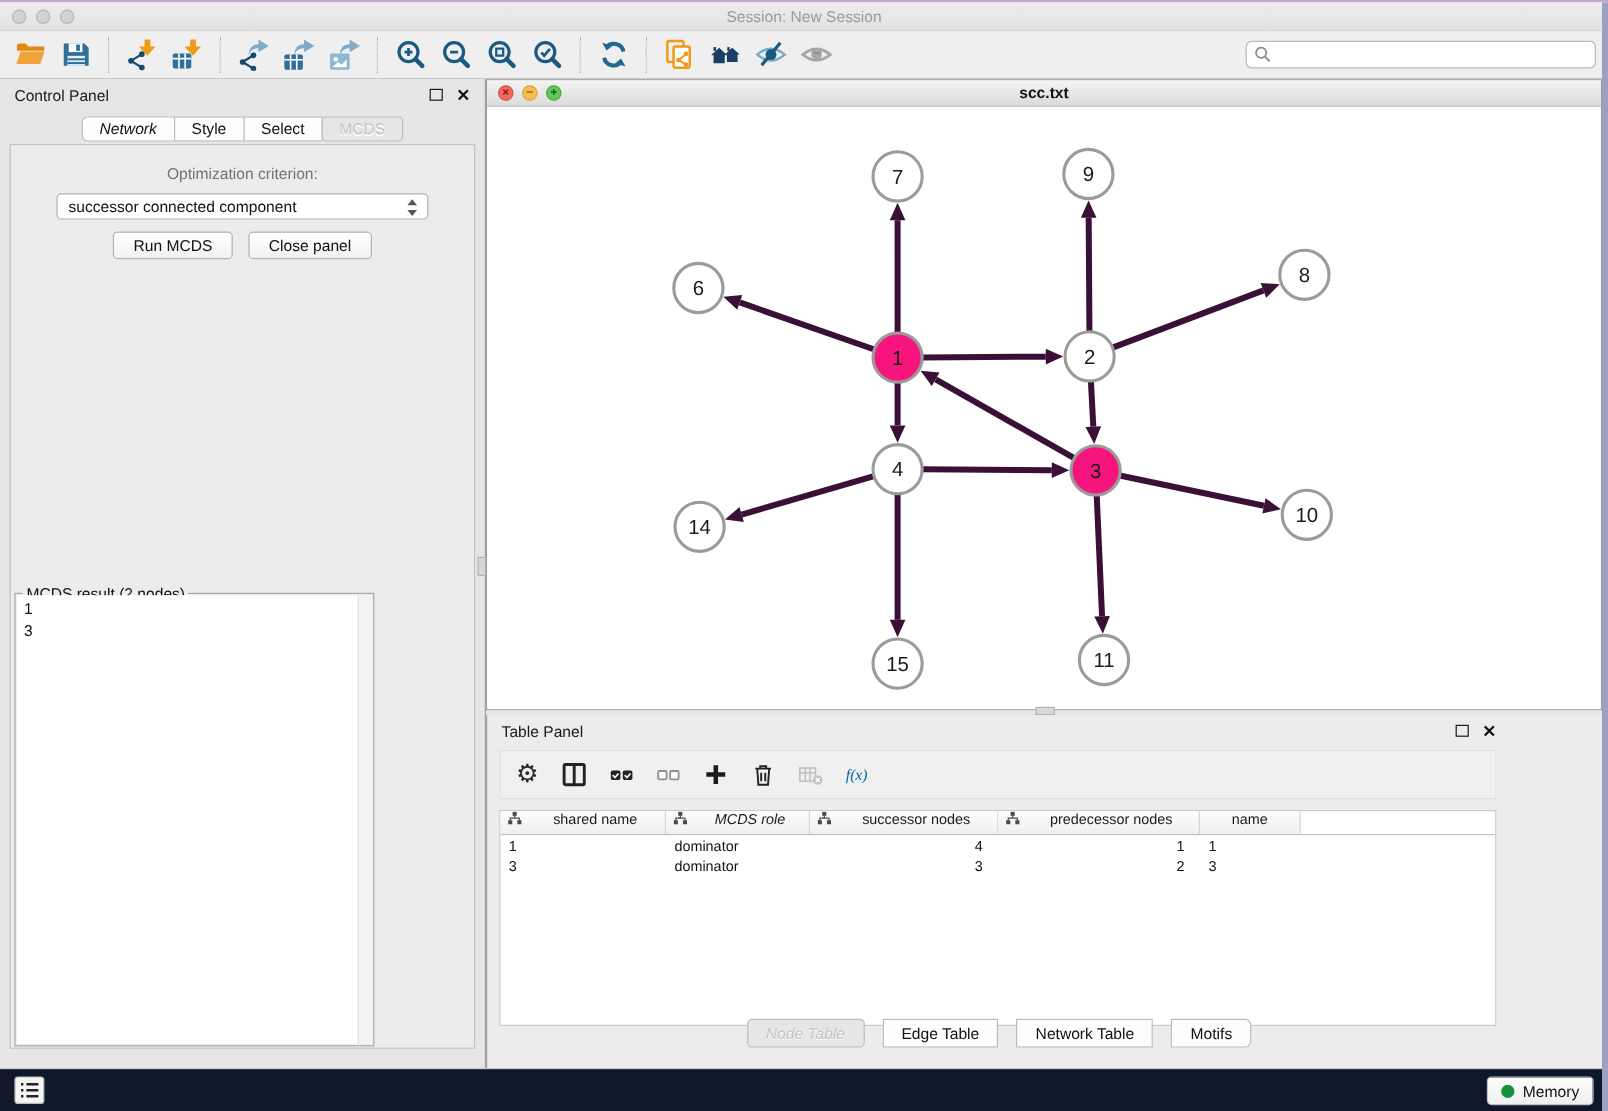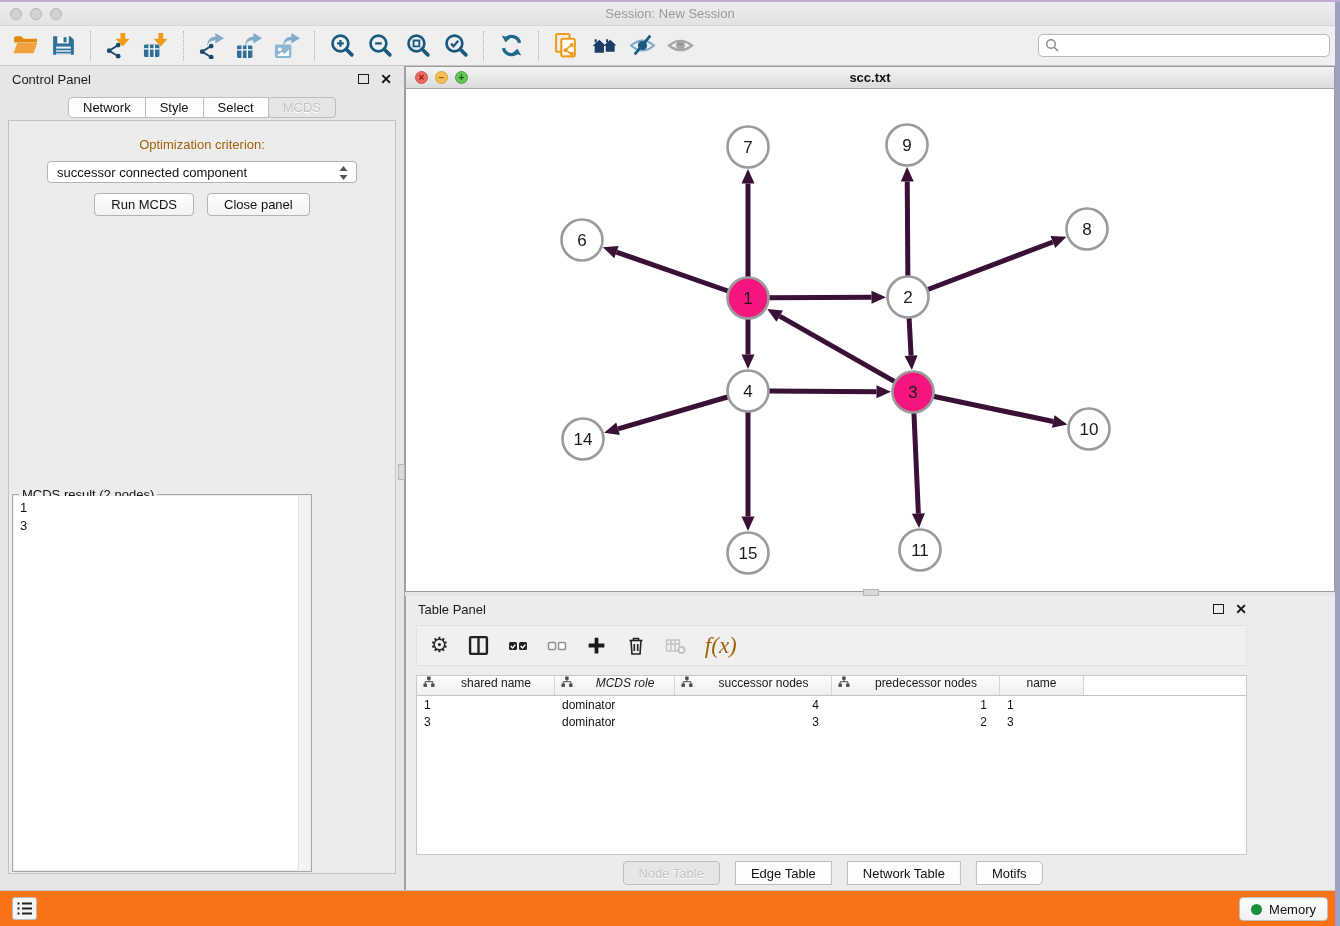--- a/index.html
+++ b/index.html
@@ -29,26 +29,26 @@
 
   
   .control-panel { position:absolute; left:0; top:66px; width:405px; height:824px; background:#E6E6E6; border-right:1px solid #A2A2A2; }
   .panel-header { height:26px; display:flex; align-items:center; padding:0 12px; font-size:13px; color:#1A1A1A; }
   .win-btns { margin-left:auto; display:flex; align-items:center; gap:11px; }
   .float-btn { width:11px; height:10px; border:1.6px solid #1A1A1A; background:transparent; }
   .close-btn { font-size:14px; font-weight:bold; color:#111; line-height:1; }
 
   .cp-tabs { position:absolute; left:50%; transform:translateX(-50%); top:31px; display:flex; height:21px; }
   .seg { font-size:13px; padding:2px 14px; background:#FDFDFD; border:1px solid #BDBDBD; margin-left:-1px; color:#111; display:flex; align-items:center; white-space:nowrap; }
-  .seg:first-child { border-radius:5px 0 0 5px; margin-left:0; }
+  .seg:first-child { border-radius:5px 0 0 5px; margin-left:0;font-style:italic; }
   .seg:last-child { border-radius:0 5px 5px 0; }
   .seg.disabled { background:#E6E6E6; color:#C4C4C4; text-shadow:0 1px 0 #fff; border-radius:4px; }
 
   .cp-content { position:absolute; left:8px; right:8px; top:54px; bottom:16px; background:#ECECEC; border:1px solid #C2C2C2; }
-  .opt-label { margin-top:16px; text-align:center; font-size:13px; color:#a16207; }
+  .opt-label { margin-top:16px; text-align:center; font-size:13px; color:#737373; }
   .select-box { position:relative; margin:9px auto 0; width:310px; height:22px; background:#fff; border:1px solid #B3B3B3; border-radius:4px; font-size:13px; display:flex; align-items:center; padding:0 24px 0 9px; color:#111; }
   .spinner { position:absolute; right:7px; top:3px; }
   .btn-row { margin-top:10px; display:flex; justify-content:center; gap:13px; }
   .push-btn { height:23px; padding:0 16px; font-size:13px; color:#111; background:linear-gradient(#FFFFFF,#F2F2F2); border:1px solid #B3B3B3; border-radius:4px; display:flex; align-items:center; }
 
   .result-box { position:absolute; left:3px; width:300px; top:373px; height:378px; border:1px solid #A8A8A8; }
   .result-legend { position:absolute; left:6px; top:-8px; background:#ECECEC; padding:0 3px; font-size:13px; color:#111; }
   .result-inner { position:absolute; inset:1px; background:#fff; font-size:13px; line-height:18px; color:#111; padding:3px 6px; white-space:pre; overflow:hidden; }
   .result-scroll { position:absolute; right:1px; top:1px; bottom:1px; width:12px; background:#F3F3F3; border-left:1px solid #E2E2E2; }
 
@@ -66,35 +66,35 @@
   .nw-canvas svg { position:absolute; inset:0; }
 
   .hsplit { position:absolute; left:405px; top:592px; width:930px; height:4px; background:#E6E6E6; }
   .hsplit-knob { position:absolute; left:458px; top:-3px; width:16px; height:7px; background:#D8D8D8; border:1px solid #B5B5B5; }
 
   
   .table-panel { position:absolute; left:405px; top:596px; width:854px; height:294px; background:#ECECEC; border-left:1px solid #A2A2A2; }
   .tp-toolbar { position:absolute; left:10px; right:12px; top:29px; height:41px; background:#F0F0F0; border:1px solid #E2E2E2; display:flex; align-items:center; gap:19px; padding:0 13px; }
   .tp-tool { display:flex; align-items:center; justify-content:center; }
   .gear-char { font-size:21px; color:#2A2A2A; line-height:1; font-family:"DejaVu Sans",sans-serif; }
-  .fx-text { font-family:"Liberation Serif",serif; font-style:italic; font-size:23px; color:#a16207; }
+  .fx-text { font-family:"Liberation Serif",serif; font-style:italic; font-size:13px; color:#0369a1; }
 
   .tp-table { position:absolute; left:10px; right:12px; top:79px; bottom:35px; background:#fff; border:1px solid #C9C9C9; overflow:hidden; }
   .thead { display:flex; height:20px; border-bottom:1px solid #C3C3C3; }
   .th { background:linear-gradient(#FDFDFD,#EFEFEF); border-right:1px solid #D5D5D5; font-size:12px; color:#1A1A1A; display:flex; align-items:flex-start; padding:0 6px; gap:9px; }
   .th .lbl { flex:1; text-align:center; }
   .trow { display:flex; height:17px; font-size:12px; color:#111; }
   .td { padding:0 7px; display:flex; align-items:center; overflow:hidden; white-space:nowrap; }
   .td.right { justify-content:flex-end; padding-right:13px; }
 
-  .tp-tabs { position:absolute; left:50%; transform:translateX(-50%); bottom:5px; display:flex; height:24px;gap:16px; }
+  .tp-tabs { position:absolute; left:50%; transform:translateX(-50%); bottom:17px; display:flex; height:24px;gap:16px; }
   .tp-tabs .seg { padding:3px 15px; }
 
   
-  .statusbar { position:absolute; left:0; top:890px; width:1340px; height:36px; background:#f97316; border-top:1px solid #C6C6C6; }
+  .statusbar { position:absolute; left:0; top:890px; width:1340px; height:36px; background:#0f172a; border-top:1px solid #C6C6C6; }
   .list-btn { position:absolute; left:12px; top:6px; width:25px; height:23px; background:#F5F5F5; border:1px solid #BDBDBD; border-radius:3px; display:flex; align-items:center; justify-content:center; }
   .memory-btn { position:absolute; right:12px; top:6px; height:24px; padding:0 11px; background:linear-gradient(#FDFDFD,#F0F0F0); border:1px solid #BFBFBF; border-radius:4px; display:flex; align-items:center; gap:7px; font-size:13px; color:#111; }
   .mem-dot { width:11px; height:11px; border-radius:50%; background:#16913C; }
 </style>
 </head>
 <body>
 
 <div class="page">
   <div class="top-strip"></div>
 

